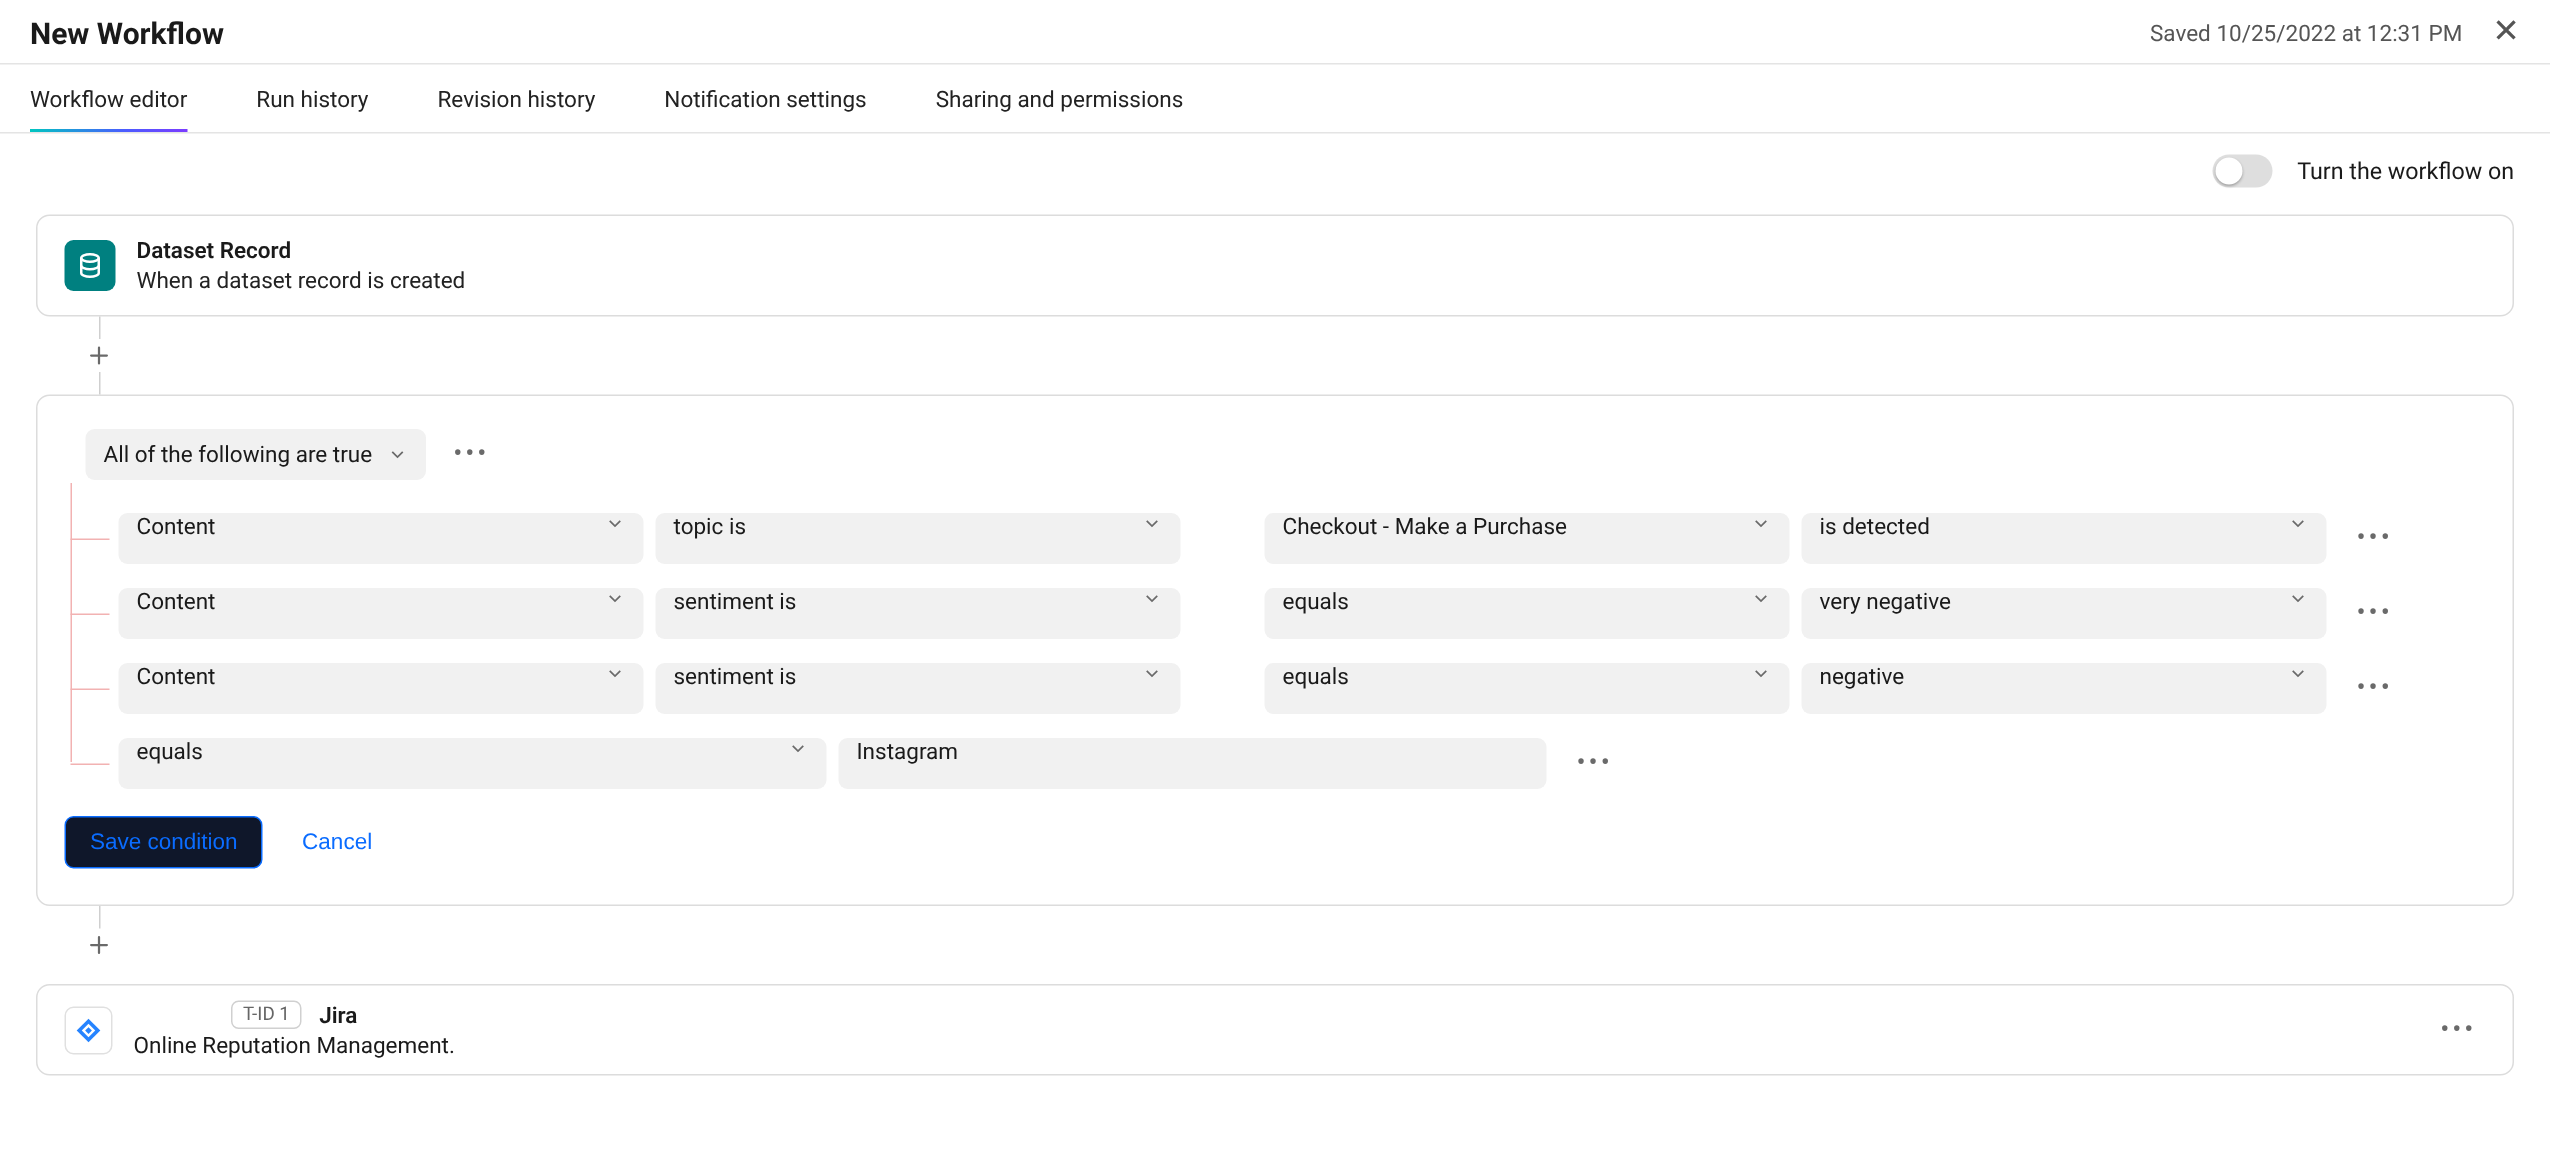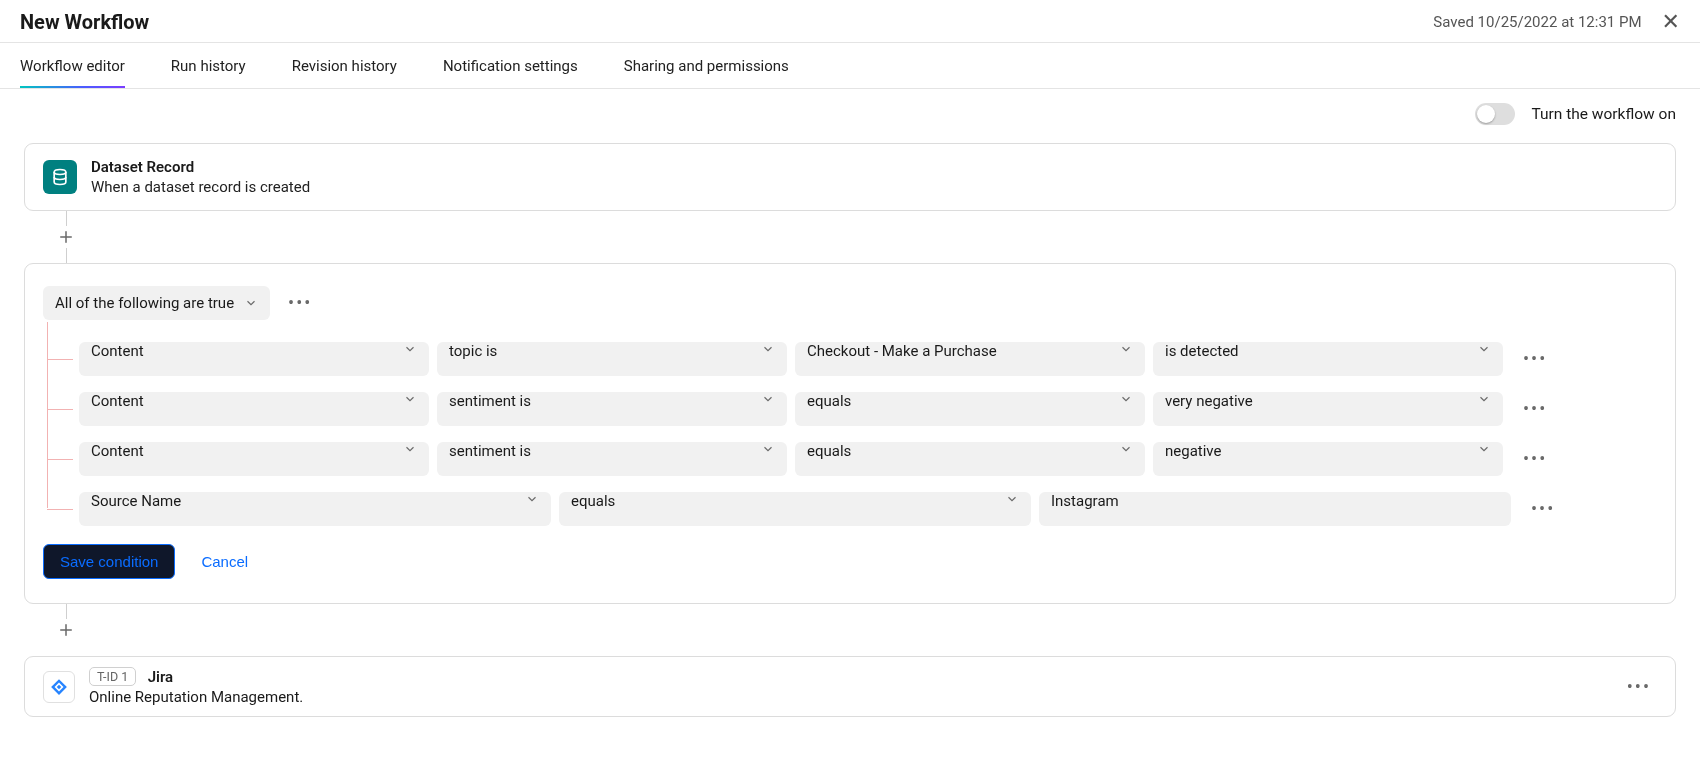--- a/index.html
+++ b/index.html
@@ -29,45 +29,45 @@
   .trigger-title { font-weight:600; font-size:15px; }
   .trigger-sub { color:#222; font-size:15px; margin-top:2px; }
 
   .stem { position:relative; height:52px; margin-left:42px; }
   .stem::before { content:""; position:absolute; left:0; top:0; bottom:0; width:1px; background:#cfcfcf; }
   .plus-btn { position:absolute; left:-11px; top:15px; width:22px; height:22px; display:flex; align-items:center; justify-content:center; color:#6a6a6a; cursor:pointer; background:#fff; }
   .plus-btn svg { display:block; }
   .stem.stem-end::before { bottom:26px; }
 
   .cond-card { padding:22px 18px 24px 18px; }
-  .cond-header { display:flex; align-items:center; gap:14px; margin-bottom:22px; }
+  .cond-header { display:flex; align-items:center; gap:14px; margin-bottom:22px;margin-left:14px; }
   .chip-select { background:#f1f1f1; border-radius:6px; padding:8px 12px; display:flex; align-items:center; gap:10px; font-size:15px; cursor:pointer; }
   .chev { display:inline-flex; color:#6a6a6a; }
   .kebab { color:#6a6a6a; letter-spacing:2px; cursor:pointer; font-size:18px; line-height:1; padding:0 4px; }
 
   .rules { position:relative; margin-left:4px; padding-left:32px; }
   .rules::before { content:""; position:absolute; left:0; top:-20px; bottom:18px; width:1px; background:#f2b2b2; }
   .rule-row { display:flex; align-items:center; gap:8px; margin-bottom:16px; position:relative; }
   .rule-row::before { content:""; position:absolute; left:-32px; top:50%; width:26px; height:1px; background:#f2b2b2; }
   .sel { background:#f1f1f1; border-radius:6px; height:34px; display:flex; align-items:flex-start; justify-content:space-between; padding:0 12px; font-size:15px; cursor:pointer; }
   .sel .chev { margin-left:auto; }
   .w-field { flex:0 0 350px; }
   .w-op { flex:0 0 350px; }
-  .w-val1 { flex:0 0 350px; }
+  .w-val1 { flex:0 0 350px;margin-left:48px; }
   .w-val2 { flex:0 0 350px; }
   .w-wide-field { flex:0 0 472px; }
   .w-wide-op { flex:0 0 472px; }
   .w-wide-val { flex:0 0 472px; }
   .row-kebab { margin-left:8px; }
 
   .cond-actions { display:flex; align-items:center; gap:26px; margin-top:18px; }
   .btn-outline { border:1px solid #0a6cff; color:#0a6cff; background:#0f172a; border-radius:6px; padding:8px 16px; font-size:15px; cursor:pointer; }
   .btn-link { color:#0a6cff; background:none; border:none; font-size:15px; cursor:pointer; }
 
-  .action-card { padding:10px 18px; display:flex; align-items:center; gap:14px; position:relative; }
+  .action-card { padding:10px 18px; display:flex; align-items:center; gap:14px; position:relative;text-align:center; }
   .jira-icon { width:32px; height:32px; border:1px solid #e0e0e0; border-radius:6px; display:flex; align-items:center; justify-content:center; }
   .tid-badge { border:1px solid #d0d0d0; border-radius:5px; font-size:12.5px; padding:1px 7px; color:#666; display:inline-block; margin-right:8px; vertical-align:middle; }
   .action-title { font-weight:600; font-size:15px; display:inline-block; vertical-align:middle; }
   .action-sub { font-size:15px; margin-top:2px; }
   .action-kebab { position:absolute; right:20px; top:50%; transform:translateY(-50%); }
 </style>
 </head>
 <body>
 
 <div class="topbar">
@@ -234,28 +234,20 @@
           <span class="chev">
               <svg width="14" height="14" viewBox="0 0 24 24" fill="none" stroke="#6a6a6a" stroke-width="2">
                 <path d="M6 9l6 6 6-6"></path>
               </svg>
             </span>
         </div>
         <span class="kebab row-kebab">•••</span>
       </div>
 
       <div class="rule-row">
-        <div class="sel w-wide-field">
-          <span>Source Name</span>
-          <span class="chev">
-              <svg width="14" height="14" viewBox="0 0 24 24" fill="none" stroke="#6a6a6a" stroke-width="2">
-                <path d="M6 9l6 6 6-6"></path>
-              </svg>
-            </span>
-        </div>
         <div class="sel w-wide-op">
           <span>equals</span>
           <span class="chev">
               <svg width="14" height="14" viewBox="0 0 24 24" fill="none" stroke="#6a6a6a" stroke-width="2">
                 <path d="M6 9l6 6 6-6"></path>
               </svg>
             </span>
         </div>
         <div class="sel w-wide-val">
           <span>Instagram</span>

